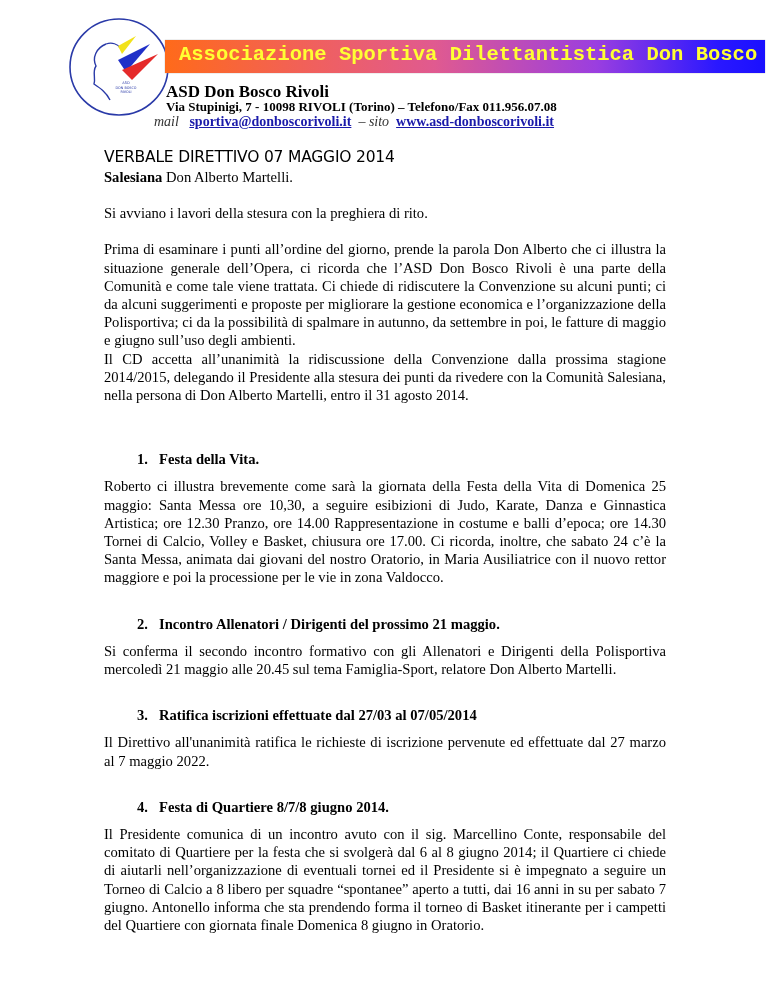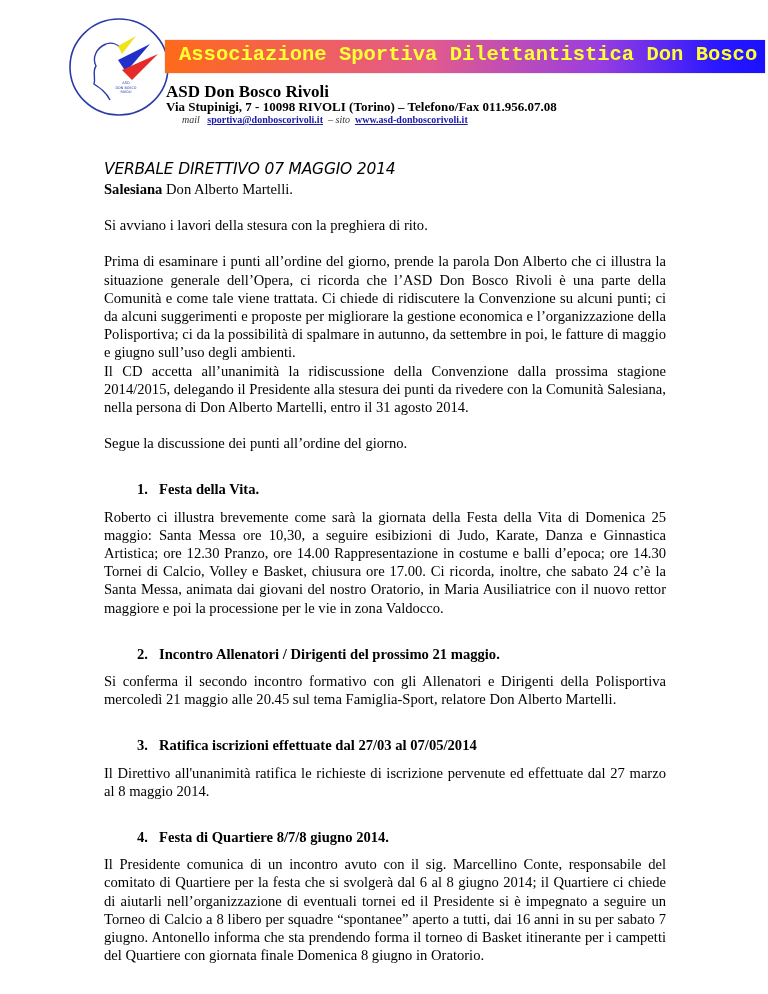--- a/index.html
+++ b/index.html
@@ -6,25 +6,25 @@
   body { width:768px; height:994px; position:relative; overflow:hidden;
          font-family:"Liberation Serif", "DejaVu Serif", serif; color:#000; }
   .logo { position:absolute; left:66px; top:14px; width:106px; height:106px; }
   .banner { position:absolute; left:165px; top:40px; width:600px; height:33px;
             background:linear-gradient(90deg,#ff6a1a 0%,#f0605e 25%,#e05a90 45%,#9a3ee0 72%,#2a18ff 92%,#1a10ff 100%);
             box-shadow:0 0 1px #999;font-family:Liberation Mono, monospace; }
   .banner span { position:absolute; left:0; right:0; top:3px; text-align:center;
             font-weight:bold; font-size:20.5px; color:#ffff33; padding-left:14px; white-space:nowrap; }
   .org-name { position:absolute; left:166px; top:82px; font-weight:bold; font-size:17px; }
   .addr { position:absolute; left:166px; top:99px; font-weight:bold; font-size:13px; white-space:nowrap; }
-  .contact { position:absolute; left:182px; top:114px; font-size:10px; white-space:nowrap; }
+  .contact { position:absolute; left:154px; top:114px; font-size:14px; white-space:nowrap; }
   .contact i { font-style:italic; color:#333; }
   .contact a { color:#1a1aaa; text-decoration:underline; font-weight:bold; }
   .doc { position:absolute; left:104px; top:148px; width:562px; font-size:14.6px; line-height:18.2px; }
-  .title { font-family:"DejaVu Sans", sans-serif; font-style:italic; font-size:15.5px; letter-spacing:-0.2px; margin:12px 0 1px 0; line-height:19px; }
+  .title { font-family:"DejaVu Sans", sans-serif; font-size:15.5px; letter-spacing:-0.2px; margin:0 0 1px 0; line-height:19px; }
   p { margin:0; text-align:justify; }
   .gap { height:18px; }
   .item-head { font-weight:bold; margin:9px; padding-left:24px; }
   .item-head .num { display:inline-block; width:22px; }
 </style>
 </head>
 <body>
 
 <div class="logo">
   <svg width="106" height="106" viewBox="0 0 106 106">
@@ -59,34 +59,33 @@
   <p><b>Salesiana</b><span> Don Alberto Martelli.</span></p>
 
   <div class="gap"></div>
   <p>Si avviano i lavori della stesura con la preghiera di rito.</p>
 
   <div class="gap"></div>
   <p>Prima di esaminare i punti all’ordine del giorno, prende la parola Don Alberto che ci illustra la situazione generale dell’Opera, ci ricorda che l’ASD Don Bosco Rivoli è una parte della Comunità e come tale viene trattata. Ci chiede di ridiscutere la Convenzione su alcuni punti; ci da alcuni suggerimenti e proposte per migliorare la gestione economica e l’organizzazione della Polisportiva; ci da la possibilità di spalmare in autunno, da settembre in poi, le fatture di maggio e giugno sull’uso degli ambienti.</p>
   <p>Il CD accetta all’unanimità la ridiscussione della Convenzione dalla prossima stagione 2014/2015, delegando il Presidente alla stesura dei punti da rivedere con la Comunità Salesiana, nella persona di Don Alberto Martelli, entro il 31 agosto 2014.</p>
 
   <div class="gap"></div>
-  <p>Segue la discussione dei punti all’ordine del giorno.</p>
 
   <div class="gap"></div>
   <div class="gap" style="height:1px"></div>
   <div class="item-head"><span class="num">1.</span><span>Festa della Vita.</span></div>
   <p>Roberto ci illustra brevemente come sarà la giornata della Festa della Vita di Domenica 25 maggio: Santa Messa ore 10,30, a seguire esibizioni di Judo, Karate, Danza e Ginnastica Artistica; ore 12.30 Pranzo, ore 14.00 Rappresentazione in costume e balli d’epoca; ore 14.30 Tornei di Calcio, Volley e Basket, chiusura ore 17.00. Ci ricorda, inoltre, che sabato 24 c’è la Santa Messa, animata dai giovani del nostro Oratorio, in Maria Ausiliatrice con il nuovo rettor maggiore e poi la processione per le vie in zona Valdocco.</p>
 
   <div class="gap"></div>
   <div class="gap" style="height:1px"></div>
   <div class="item-head"><span class="num">2.</span><span>Incontro Allenatori / Dirigenti del prossimo 21 maggio.</span></div>
   <p>Si conferma il secondo incontro formativo con gli Allenatori e Dirigenti della Polisportiva mercoledì 21 maggio alle 20.45 sul tema Famiglia-Sport, relatore Don Alberto Martelli.</p>
 
   <div class="gap"></div>
   <div class="gap" style="height:1px"></div>
   <div class="item-head"><span class="num">3.</span><span>Ratifica iscrizioni effettuate dal 27/03 al 07/05/2014</span></div>
-  <p>Il Direttivo all'unanimità ratifica le richieste di iscrizione pervenute ed effettuate dal 27 marzo al 8 maggio 2014.</p>
+  <p>Il Direttivo all'unanimità ratifica le richieste di iscrizione pervenute ed effettuate dal 27 marzo al 7 maggio 2022.</p>
 
   <div class="gap"></div>
   <div class="gap" style="height:1px"></div>
   <div class="item-head"><span class="num">4.</span><span>Festa di Quartiere 8/7/8 giugno 2014.</span></div>
   <p>Il Presidente comunica di un incontro avuto con il sig. Marcellino Conte, responsabile del comitato di Quartiere per la festa che si svolgerà dal 6 al 8 giugno 2014; il Quartiere ci chiede di aiutarli nell’organizzazione di eventuali tornei ed il Presidente si è impegnato a seguire un Torneo di Calcio a 8 libero per squadre “spontanee” aperto a tutti, dai 16 anni in su per sabato 7 giugno. Antonello informa che sta prendendo forma il torneo di Basket itinerante per i campetti del Quartiere con giornata finale Domenica 8 giugno in Oratorio.</p>
 </div>
 
 </body></html>

